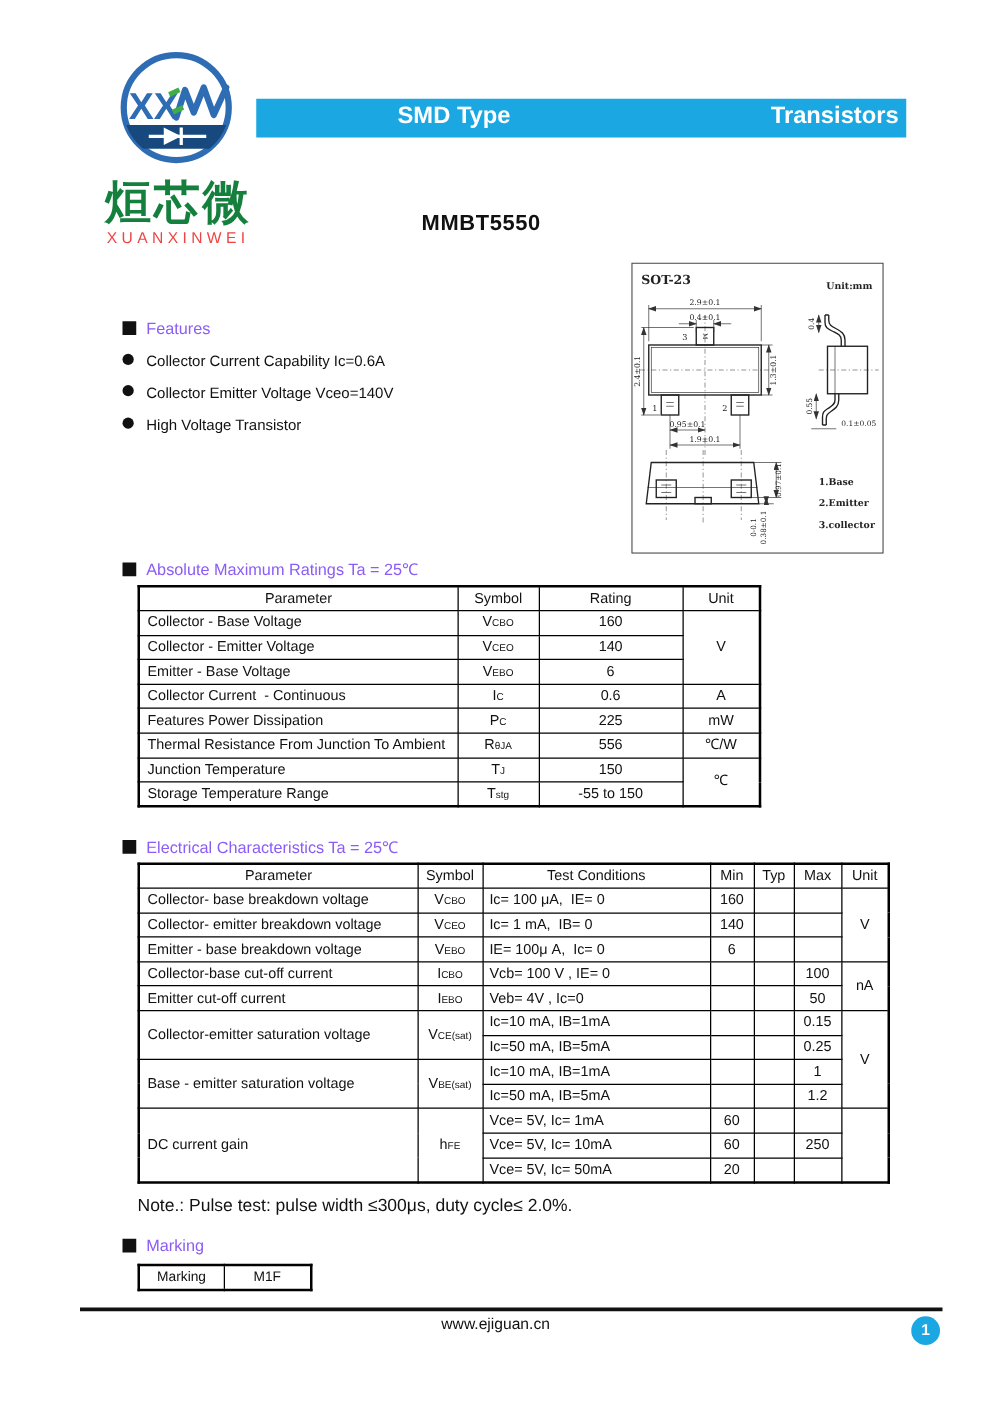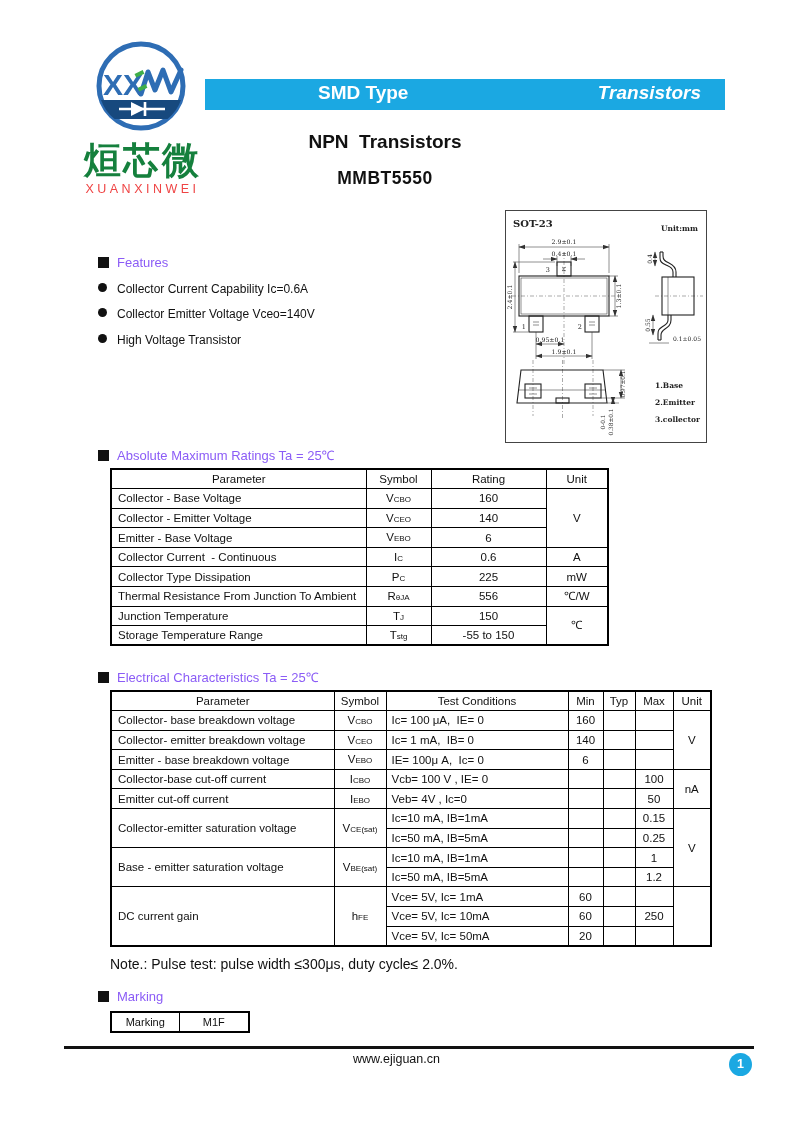--- a/index.html
+++ b/index.html
@@ -7,21 +7,21 @@
         font-family:"Liberation Sans",sans-serif;color:#111;}
   
   .logo-block{position:absolute;left:75px;top:38px;width:135px;text-align:center;}
   .logo-cn{font-size:37px;font-weight:bold;letter-spacing:2px;color:#15803d;line-height:1;margin-top:0;
            font-family:"DejaVu Sans",sans-serif;}
   .logo-en{font-size:12.5px;letter-spacing:3.5px;color:#ef4444;margin-top:3px;}
   
   .bar{position:absolute;left:205px;top:79px;width:520px;height:31px;background:#1BA8E2;}
   .bar span{position:absolute;top:3px;color:#fff;font-weight:bold;font-size:19px;}
   .bar .bar-left{left:113px;}
-  .bar .bar-right{right:24px;font-style:italic;}
+  .bar .bar-right{right:6px;}
   
   .title1{position:absolute;left:0;top:131px;width:770px;text-align:center;font-size:19px;font-weight:bold;white-space:pre;}
   .title2{position:absolute;left:0;top:168px;width:770px;text-align:center;font-size:17.5px;font-weight:bold;letter-spacing:.5px;}
   
   .sec{position:absolute;font-size:13px;color:#8b5cf6;}
   .sqr{display:inline-block;width:11px;height:11px;background:#111;margin-right:8px;vertical-align:-1px;}
   
   .features{position:absolute;left:98px;top:255px;}
   .feat-item{position:relative;font-size:12px;margin-top:11.5px;padding-left:19px;white-space:nowrap;}
   .dot{position:absolute;left:0;top:1px;width:9px;height:9px;border-radius:50%;background:#111;}
@@ -74,21 +74,20 @@
     </svg>
     <div class="logo-cn">烜芯微</div>
     <div class="logo-en">XUANXINWEI</div>
   </div>
 
   <div class="bar">
     <span class="bar-left">SMD Type</span>
     <span class="bar-right">Transistors</span>
   </div>
 
-  <div class="title1">NPN  Transistors</div>
   <div class="title2">MMBT5550</div>
 
   <div class="features">
     <div class="sec" style="position:static"><span class="sqr"></span><span>Features</span></div>
     <div class="feat-item"><span class="dot"></span><span>Collector Current Capability Ic=0.6A</span></div>
     <div class="feat-item"><span class="dot"></span><span>Collector Emitter Voltage Vceo=140V</span></div>
     <div class="feat-item"><span class="dot"></span><span>High Voltage Transistor</span></div>
   </div>
 
   <svg class="pkg" width="202" height="233" viewBox="0 0 202 233">
@@ -222,21 +221,21 @@
       <td><span class="sym">V</span><span class="sub">EBO</span></td>
       <td>6</td>
     </tr>
     <tr>
       <td class="param">Collector Current  - Continuous</td>
       <td><span class="sym">I</span><span class="sub">C</span></td>
       <td>0.6</td>
       <td>A</td>
     </tr>
     <tr>
-      <td class="param">Collector Type Dissipation</td>
+      <td class="param">Features Power Dissipation</td>
       <td><span class="sym">P</span><span class="sub">C</span></td>
       <td>225</td>
       <td>mW</td>
     </tr>
     <tr>
       <td class="param">Thermal Resistance From Junction To Ambient</td>
       <td><span class="sym">R</span><span class="sub">θJA</span></td>
       <td>556</td>
       <td>℃/W</td>
     </tr>

